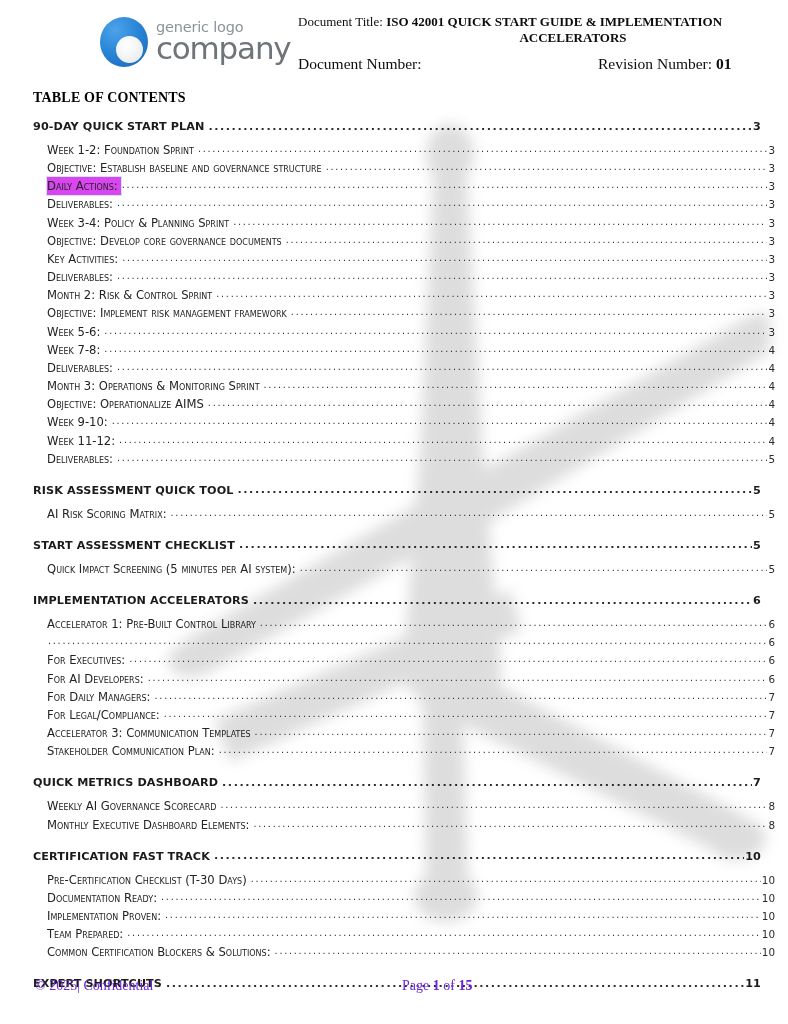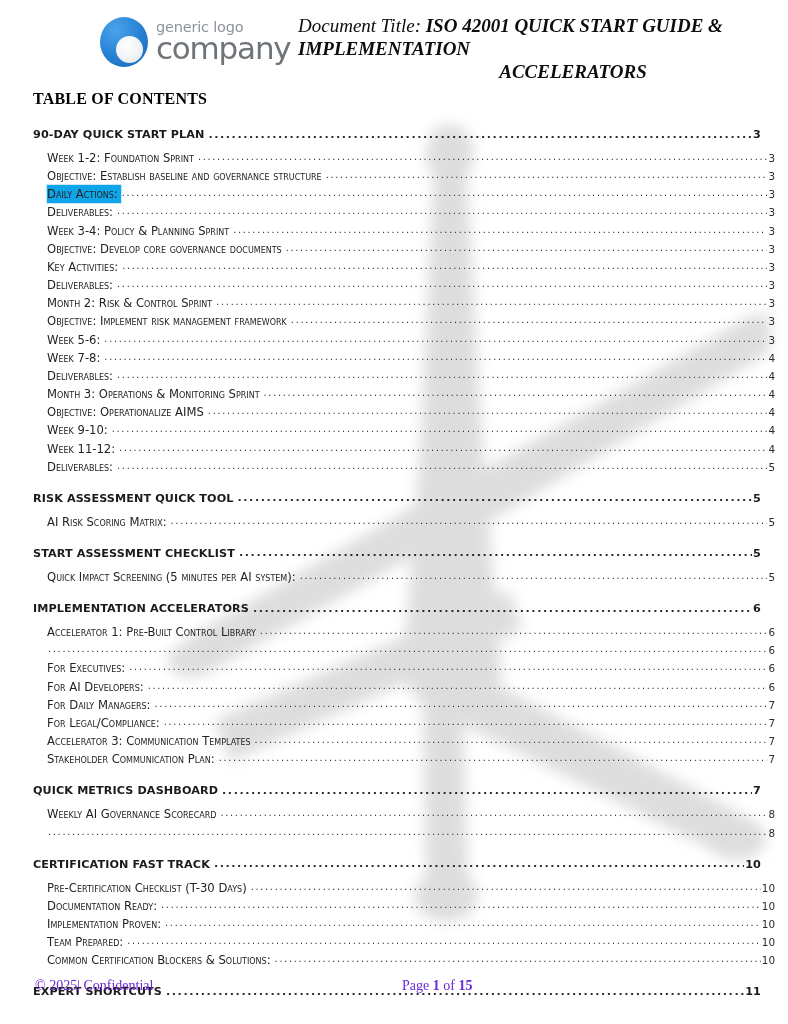--- a/index.html
+++ b/index.html
@@ -107,24 +107,23 @@
     display: block;
   }
 
   .header-meta {
     flex: 1 1 auto;
     font-family: "Liberation Serif", serif;
     color: #0d0d0d;
     padding-top: 4px;
   }
   .title-line {
-    font-size: 19px;
+    font-size: 13px;
     line-height: 1.22;
     text-align: left;
-    font-style: italic;
   }
   .title-line .label { font-weight: normal; }
   .title-line .value { font-weight: bold; }
   .title-line .value-2 {
     font-weight: bold;
     display: block;
     text-align: center;
     margin-left: 72px;
   }
   .number-line {
@@ -138,24 +137,24 @@
 
   
   .toc-wrap {
     position: relative;
     z-index: 2;
     padding: 12px 27px 0 33px;
   }
   .toc-title {
     font-family: "Liberation Serif", serif;
     font-weight: bold;
-    font-size: 16px;
+    font-size: 14px;
     color: #000;
     letter-spacing: 0.2px;
-    margin: 0 0 20px 0;
+    margin: 0 0 14px 0;
   }
 
   .toc-entry {
     display: flex;
     align-items: flex-end;
     width: 100%;
     color: #1b1b1b;
     white-space: nowrap;
   }
   .toc-entry .txt { flex: 0 0 auto; }
@@ -190,21 +189,21 @@
     font-variant: small-caps;
     margin: 0 0 0 14px;
     line-height: 18.15px;
     color: #222;
   }
   .lvl2 .txt { padding-right: 3px; }
   .lvl2 .leader { font-size: 9.6px; position: relative; top: -1px; letter-spacing: 1.75px; }
   .lvl2 .pg { font-size: 10.4px; font-variant: normal; color: #2a2a2a; }
 
   .lvl2.hl .txt {
-    background: #0ea5e9;
+    background: #d946ef;
     box-shadow: 0 0 0 1px #cfe7f5;
   }
 
   .gap-sm { height: 7px; }
 
   
   .doc-footer {
     position: absolute;
     left: 0;
     bottom: 30px;
@@ -270,20 +269,27 @@
         <span class="brand">company</span>
       </div>
     </div>
 
     <div class="header-meta">
       <div class="title-line">
         <span class="label">Document Title:</span>
         <span class="value">ISO 42001 QUICK START GUIDE &amp; IMPLEMENTATION</span>
         <span class="value-2">ACCELERATORS</span>
       </div>
+      <div class="number-line">
+        <span class="docnum">Document Number:</span>
+        <span class="revnum">
+          <span>Revision Number:</span>
+          <b>01</b>
+        </span>
+      </div>
     </div>
   </div>
 
   <div class="toc-wrap">
     <div class="toc-title">TABLE OF CONTENTS</div>
     <div id="toc-list">
         <div class="toc-entry lvl1">
           <span class="txt">90-DAY QUICK START PLAN</span>
           <span class="leader">.....................................................................................................................................................................................................................................</span>
           <span class="pg">3</span>
@@ -450,20 +456,21 @@
           <span class="txt">QUICK METRICS DASHBOARD</span>
           <span class="leader">.....................................................................................................................................................................................................................................</span>
           <span class="pg">7</span>
         </div>
         <div class="toc-entry lvl2">
           <span class="txt">Weekly AI Governance Scorecard</span>
           <span class="leader">.....................................................................................................................................................................................................................................</span>
           <span class="pg">8</span>
         </div>
         <div class="toc-entry lvl2">
+          <span class="txt">Monthly Executive Dashboard Elements:</span>
           <span class="leader">.....................................................................................................................................................................................................................................</span>
           <span class="pg">8</span>
         </div>
         <div class="gap-sm"></div>
         <div class="toc-entry lvl1">
           <span class="txt">CERTIFICATION FAST TRACK</span>
           <span class="leader">.....................................................................................................................................................................................................................................</span>
           <span class="pg">10</span>
         </div>
         <div class="toc-entry lvl2">

